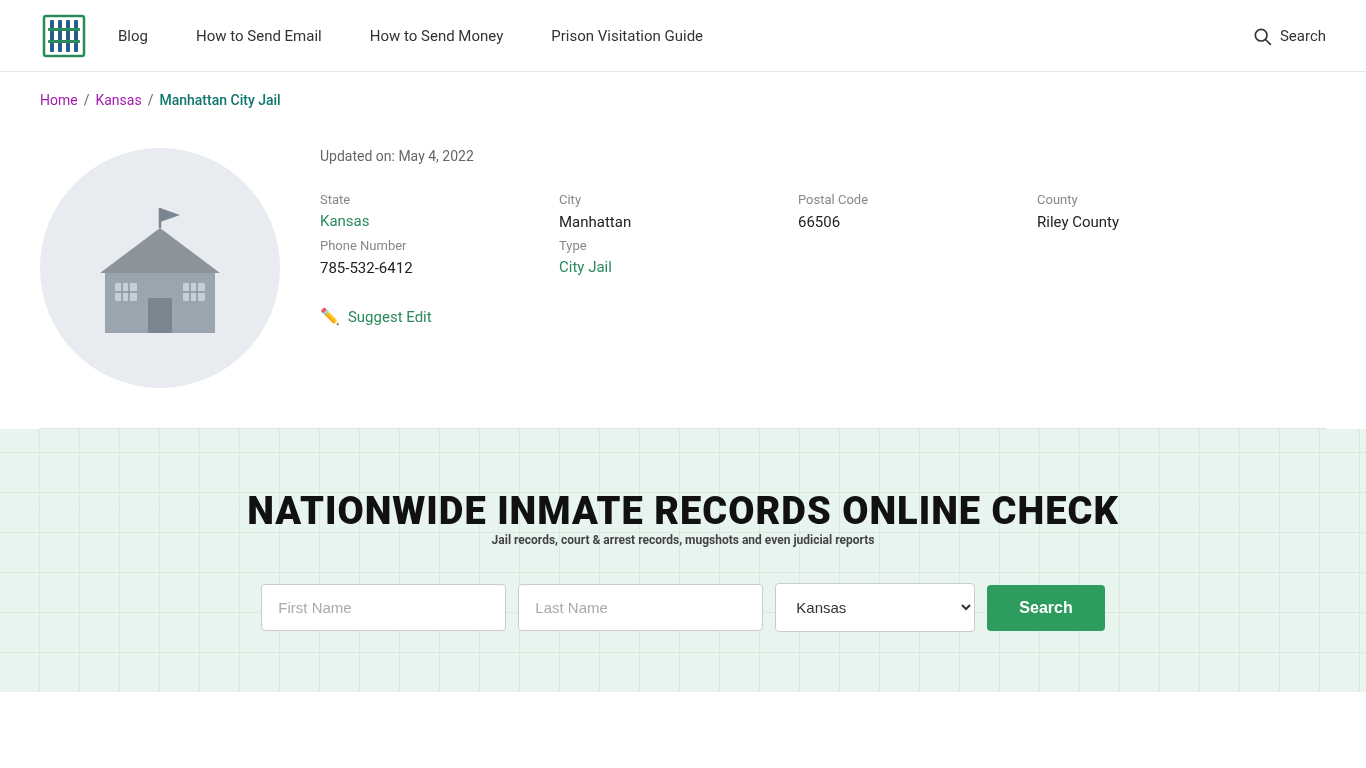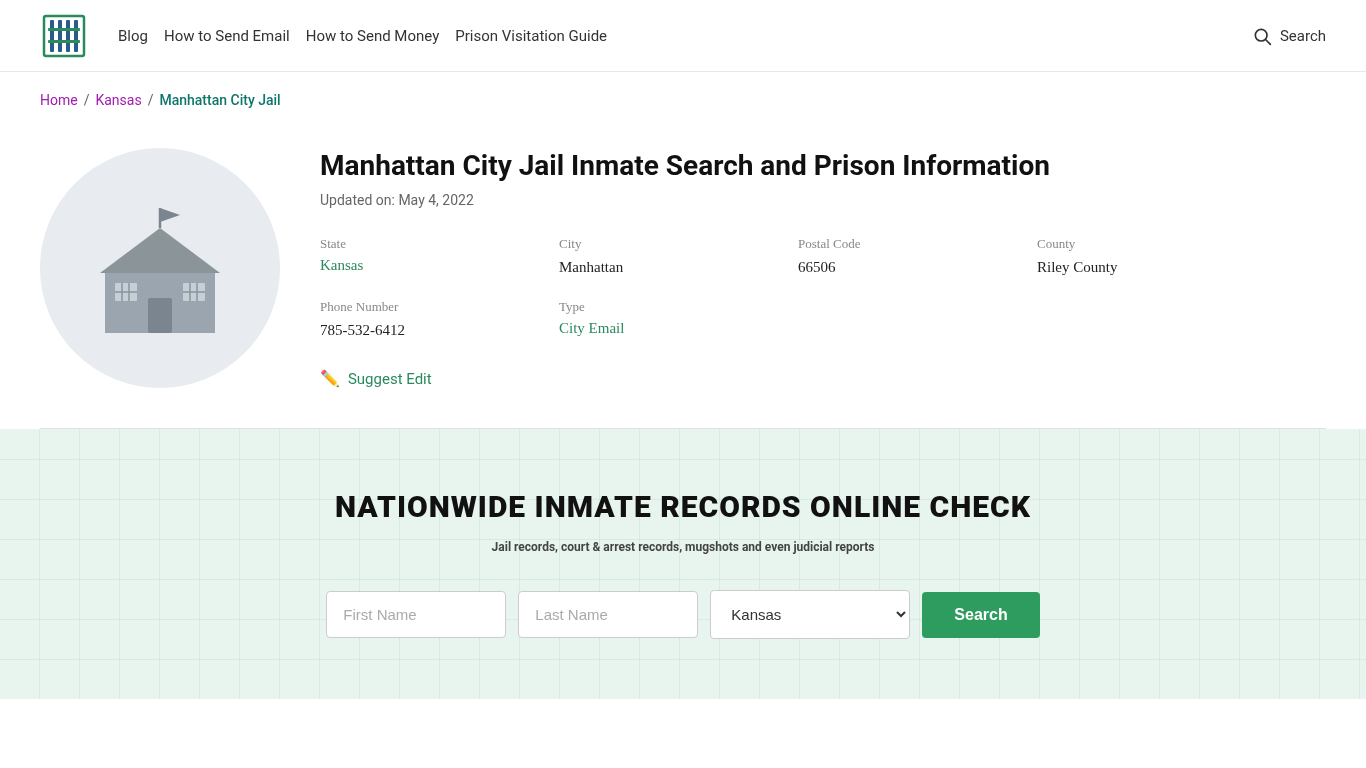--- a/index.html
+++ b/index.html
@@ -19,21 +19,21 @@
       align-items: center;
       margin-right: 30px;
     }
     .logo svg {
       width: 48px;
       height: 48px;
     }
     .nav {
       display: flex;
       align-items: center;
-      gap: 16px;
+      gap: 48px;
       flex: 1;
     }
     .nav-item {
       font-size: 15px;
       color: #333;
       text-decoration: none;
       cursor: pointer;
       white-space: nowrap;
     }
     .search-area {
@@ -107,23 +107,22 @@
     .info-updated {
       font-size: 14px;
       color: #666;
       margin-bottom: 28px;
     }
 
     
     .fields-grid {
       display: grid;
       grid-template-columns: repeat(4, 1fr);
-      gap: 20px 16px;
+      gap: 4px 16px;
       margin-bottom: 28px;
-      font-family: Liberation Serif, serif;
     }
     .field-group {}
     .field-label {
       font-size: 13px;
       color: #888;
       margin-bottom: 4px;
     }
     .field-value {
       font-size: 15px;
       color: #222;
@@ -157,45 +156,44 @@
     .bottom-section {
       background: #e8f5ee;
       background-image:
         repeating-linear-gradient(0deg, transparent, transparent 39px, rgba(180,210,195,0.3) 39px, rgba(180,210,195,0.3) 40px),
         repeating-linear-gradient(90deg, transparent, transparent 39px, rgba(180,210,195,0.3) 39px, rgba(180,210,195,0.3) 40px);
       padding: 60px 40px 60px;
       text-align: center;
       min-height: 240px;
     }
     .nationwide-title {
-      font-size: 30px;
+      font-size: 38px;
       font-weight: 900;
       color: #111;
       letter-spacing: 1px;
       text-transform: uppercase;
-      margin-bottom: 16px;
     }
     .nationwide-subtitle {
       font-size: 12px;
       color: #444;
       margin-bottom: 36px;
       font-weight: bold;
     }
     .search-form {
       display: flex;
       align-items: center;
       justify-content: center;
       gap: 12px;
     }
     .search-input {
       padding: 14px 16px;
       border: 1px solid #ccc;
       border-radius: 4px;
       font-size: 15px;
-      width: 180px;
+      width: 245px;
       background: #fff;
       color: #333;
       outline: none;
     }
     .search-input::placeholder { color: #aaa; }
     .state-select {
       padding: 14px 16px;
       border: 1px solid #ccc;
       border-radius: 4px;
       font-size: 15px;
@@ -289,21 +287,20 @@
       <line x1="49" y1="95" x2="49" y2="113" stroke="#8a9499" stroke-width="1.5"></line>
       <line x1="35" y1="104" x2="57" y2="104" stroke="#8a9499" stroke-width="1.5"></line>
 
       <line x1="110" y1="95" x2="110" y2="113" stroke="#8a9499" stroke-width="1.5"></line>
       <line x1="117" y1="95" x2="117" y2="113" stroke="#8a9499" stroke-width="1.5"></line>
       <line x1="103" y1="104" x2="125" y2="104" stroke="#8a9499" stroke-width="1.5"></line>
     </svg>
   </div>
 
   <div class="info-section">
-    <h1 class="info-title">Manhattan City Jail Inmate Search and Prison Information</h1>
     <p class="info-updated">Updated on: May 4, 2022</p>
 
     <div class="fields-grid">
 
       <div class="field-group">
         <div class="field-label">State</div>
         <a class="field-value-link">Kansas</a>
       </div>
 
       <div class="field-group">
@@ -321,21 +318,21 @@
         <div class="field-value">Riley County</div>
       </div>
 
       <div class="field-group">
         <div class="field-label">Phone Number</div>
         <div class="field-value">785-532-6412</div>
       </div>
 
       <div class="field-group">
         <div class="field-label">Type</div>
-        <a class="field-value-link">City Email</a>
+        <a class="field-value-link">City Jail</a>
       </div>
 
 
     </div>
 
     <div class="suggest-edit">
       <span class="pencil-icon">✏️</span>
       <span>Suggest Edit</span>
     </div>
   </div>

